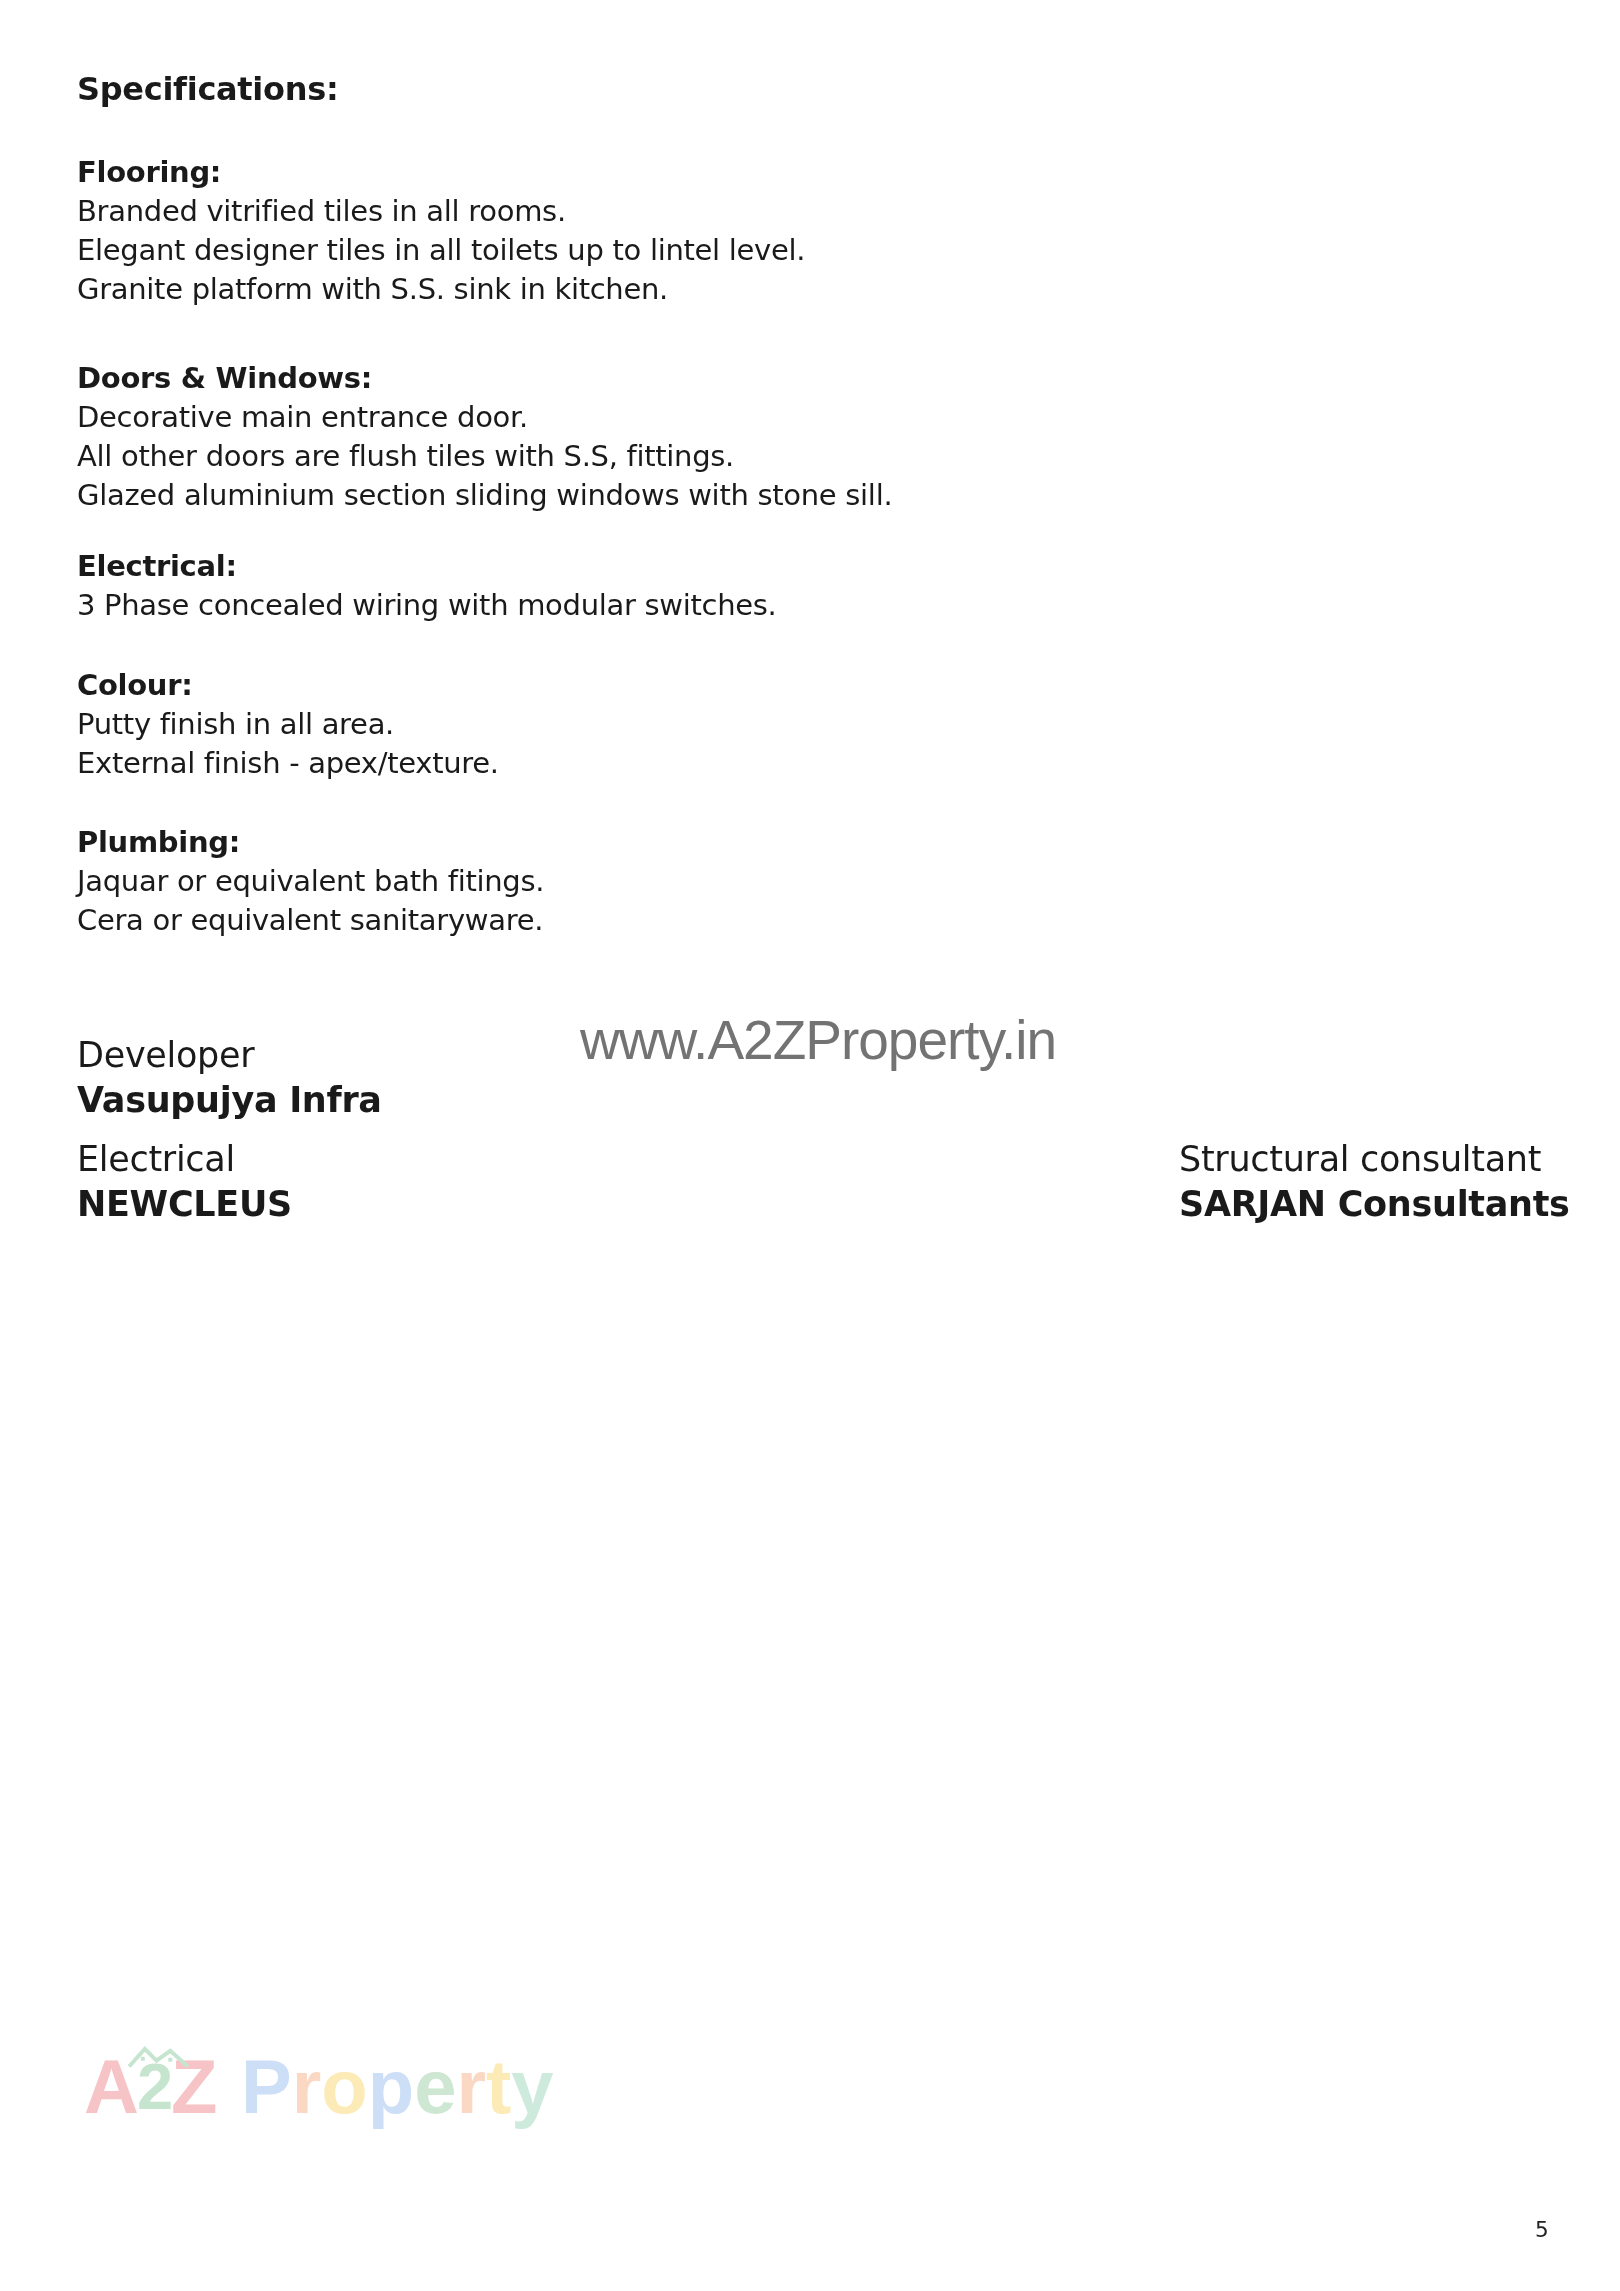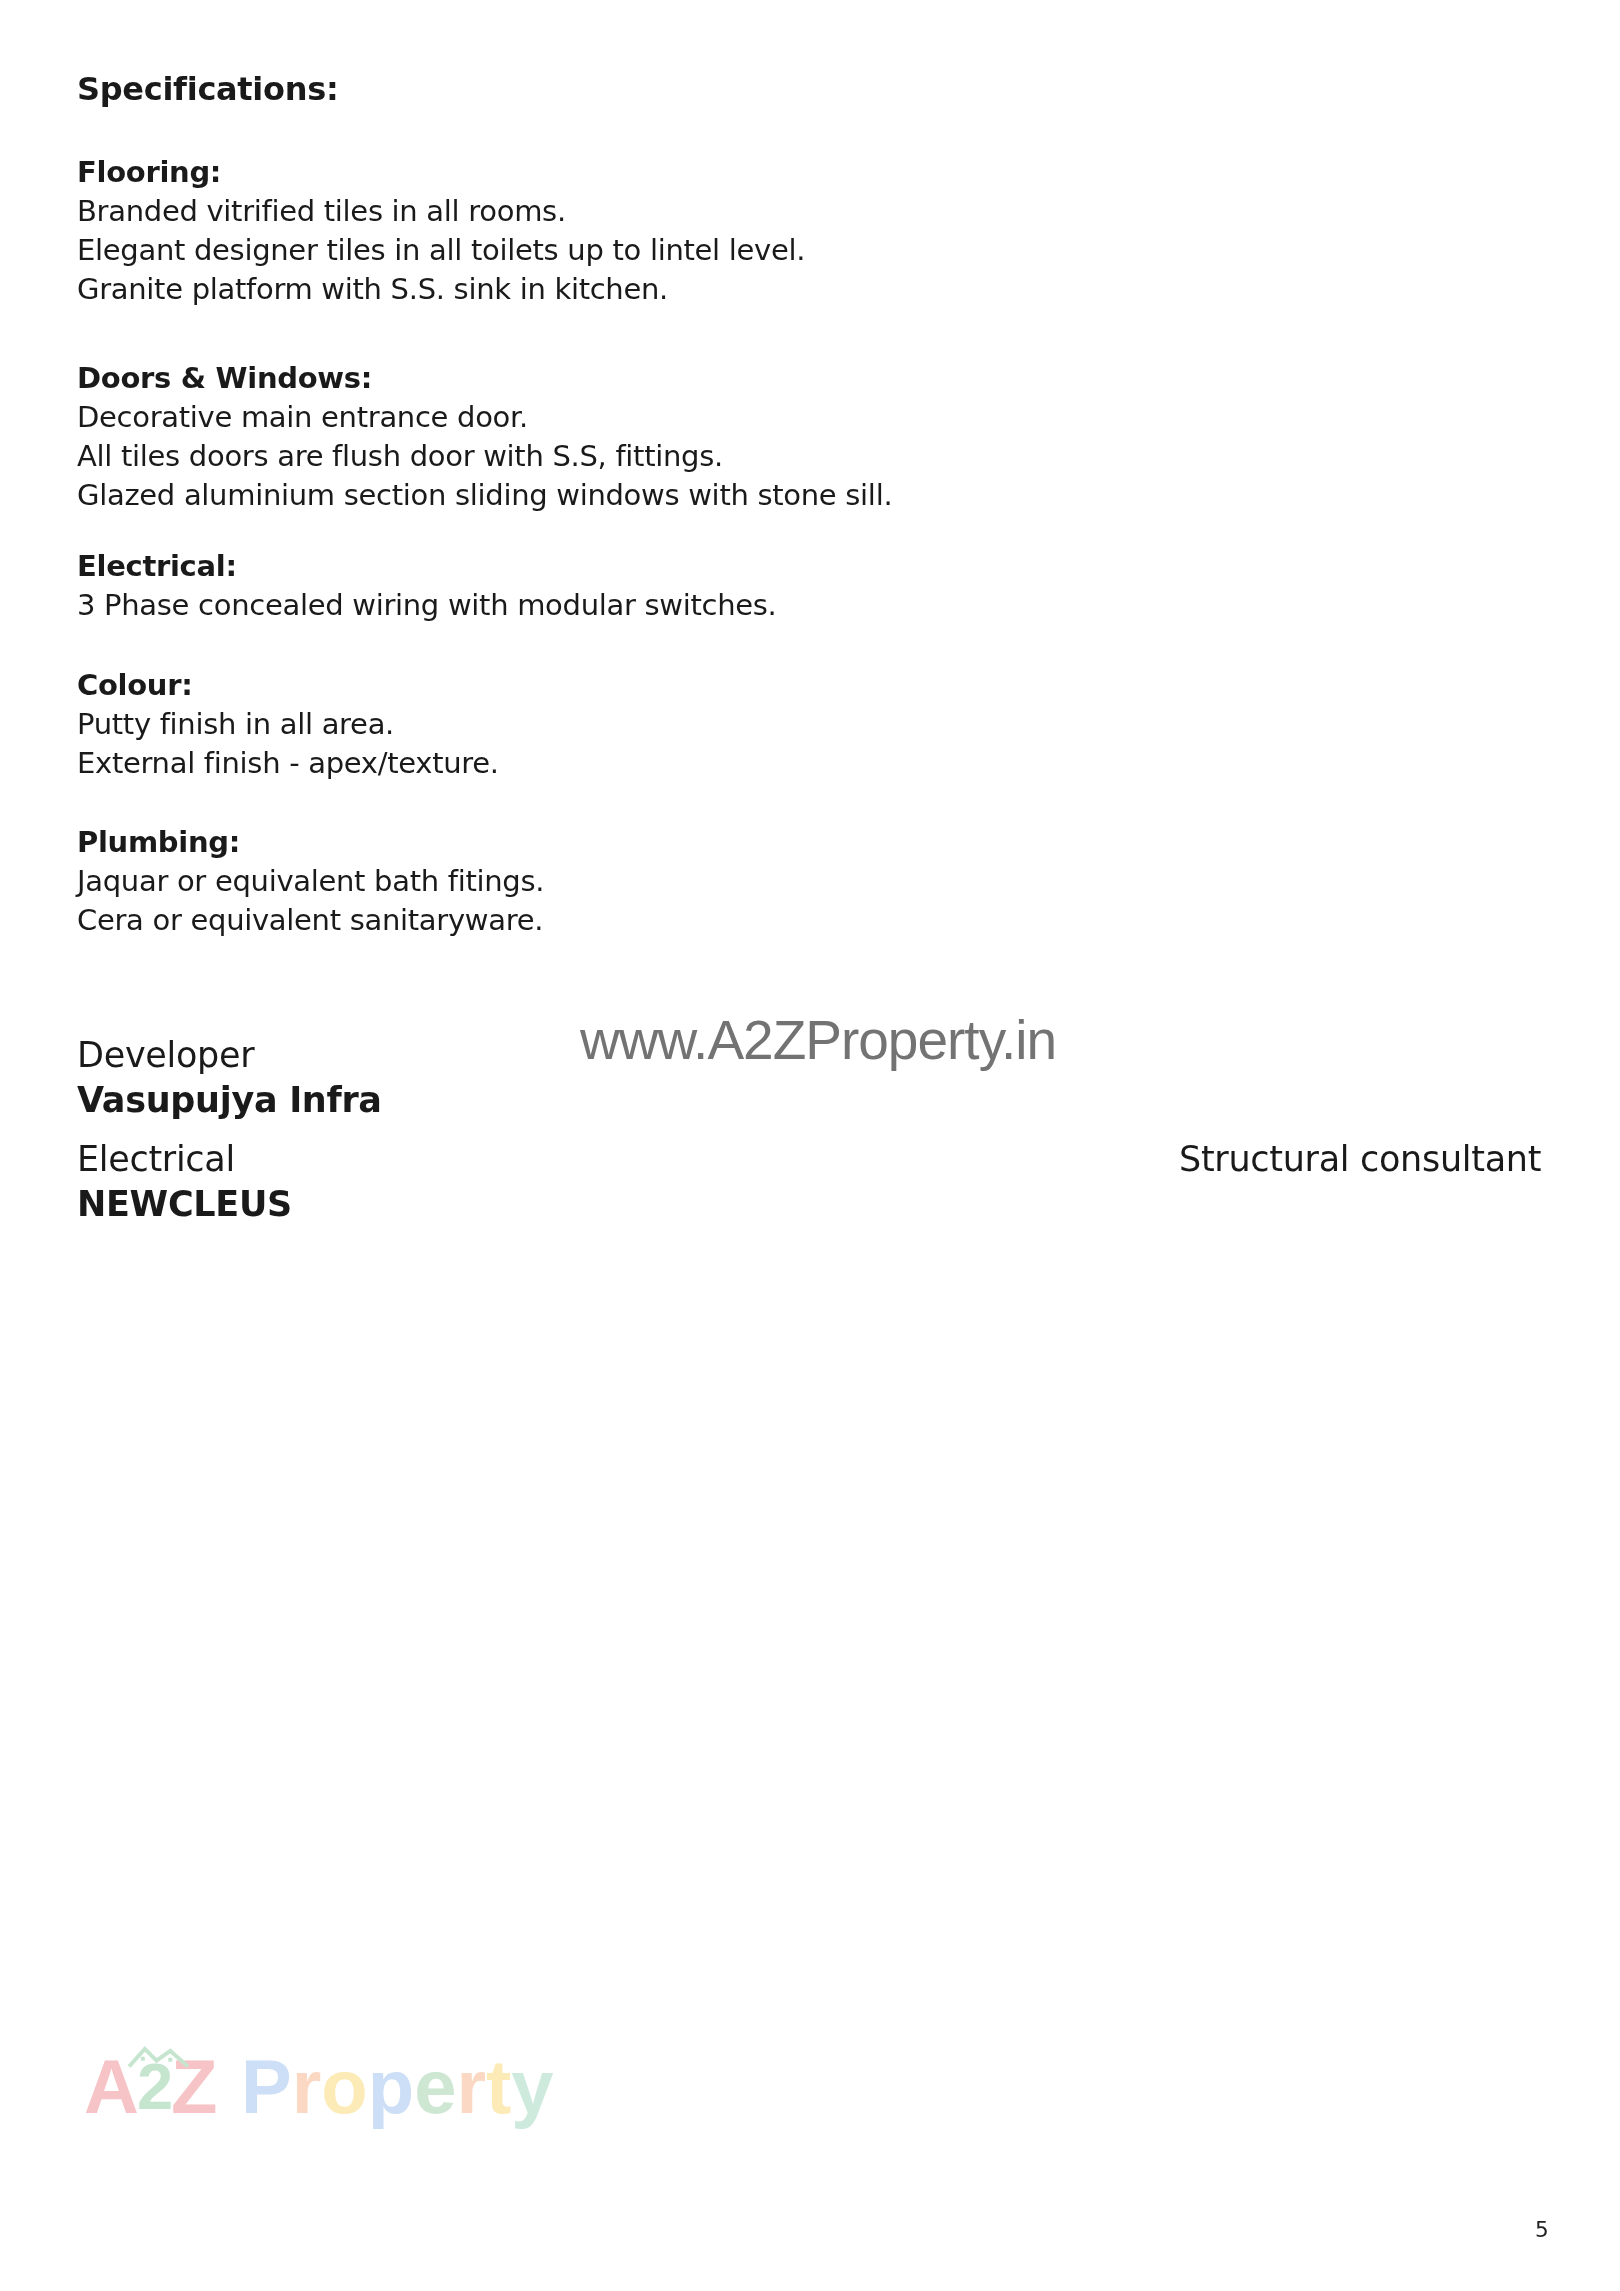--- a/index.html
+++ b/index.html
@@ -36,21 +36,21 @@
 <div class="spec-block" style="top:153px;">
   <div class="spec-heading">Flooring:</div>
   <div class="spec-line">Branded vitrified tiles in all rooms.</div>
   <div class="spec-line">Elegant designer tiles in all toilets up to lintel level.</div>
   <div class="spec-line">Granite platform with S.S. sink in kitchen.</div>
 </div>
 
 <div class="spec-block" style="top:359px;">
   <div class="spec-heading">Doors &amp; Windows:</div>
   <div class="spec-line">Decorative main entrance door.</div>
-  <div class="spec-line">All tiles doors are flush door with S.S, fittings.</div>
+  <div class="spec-line">All other doors are flush tiles with S.S, fittings.</div>
   <div class="spec-line">Glazed aluminium section sliding windows with stone sill.</div>
 </div>
 
 <div class="spec-block" style="top:547px;">
   <div class="spec-heading">Electrical:</div>
   <div class="spec-line">3 Phase concealed wiring with modular switches.</div>
 </div>
 
 <div class="spec-block" style="top:666px;">
   <div class="spec-heading">Colour:</div>
@@ -71,20 +71,21 @@
   <div class="credit-value">Vasupujya Infra</div>
 </div>
 
 <div class="abs" style="left:77px; top:1137px;">
   <div class="credit-label">Electrical</div>
   <div class="credit-value">NEWCLEUS</div>
 </div>
 
 <div class="abs" style="left:1179px; top:1137px;">
   <div class="credit-label">Structural consultant</div>
+  <div class="credit-value">SARJAN Consultants</div>
 </div>
 
 <div class="abs logo">
   <span class="ltr" style="color: rgb(246, 196, 198);">A</span>
   <span class="ltr two" style="color: rgb(198, 229, 207);">
     <svg class="roof" width="63" height="23.5" viewBox="0 0 64 24">
       <polyline points="2,22 18,4 30,16 44,6 62,22" fill="none" stroke="#c6e5cf" stroke-width="4"></polyline>
       <rect x="14" y="12" width="4" height="4" fill="#c6e5cf"></rect>
       <rect x="42" y="13" width="4" height="4" fill="#c6e5cf"></rect>
     </svg>

